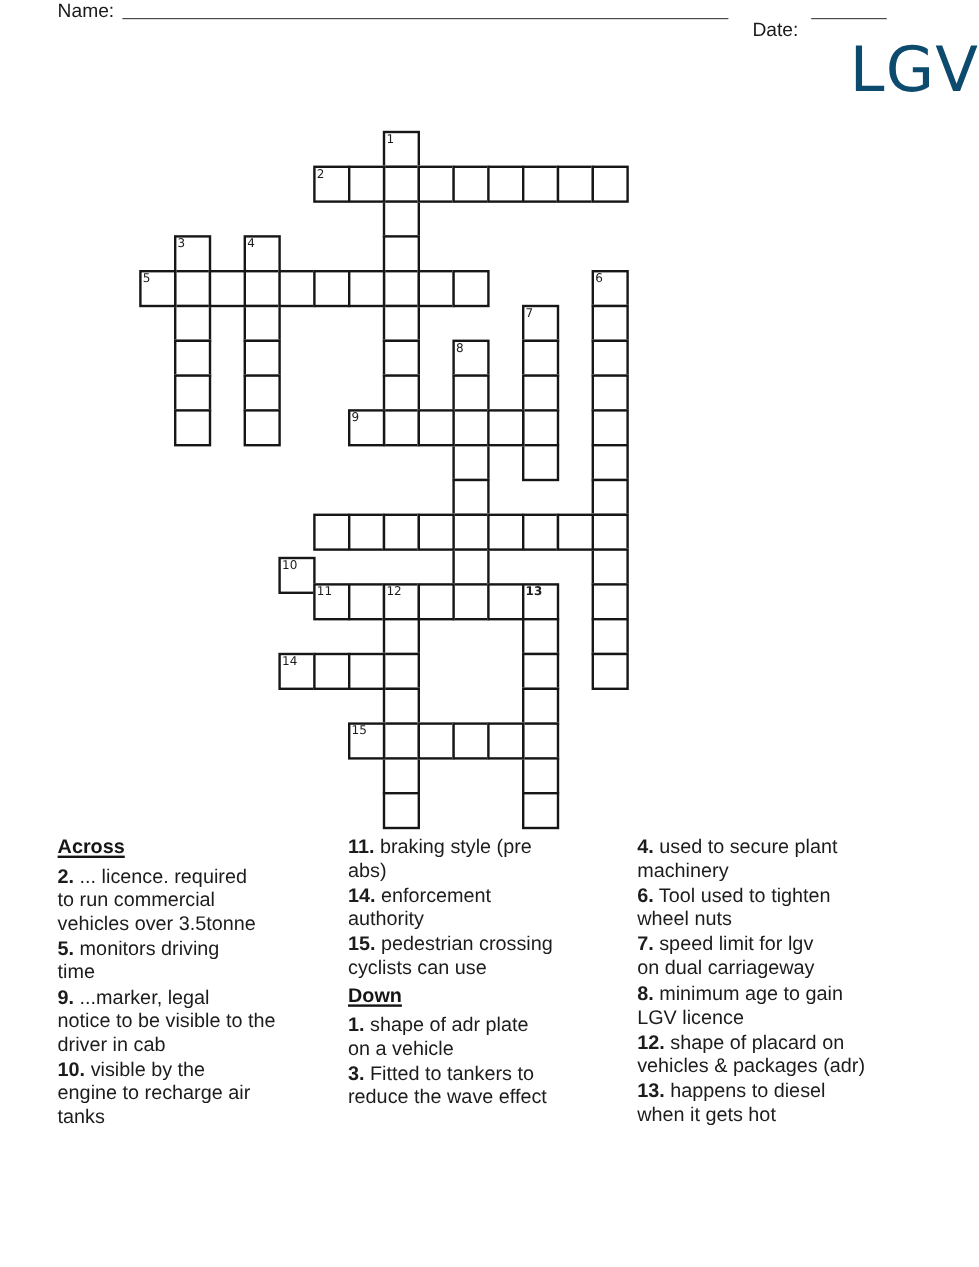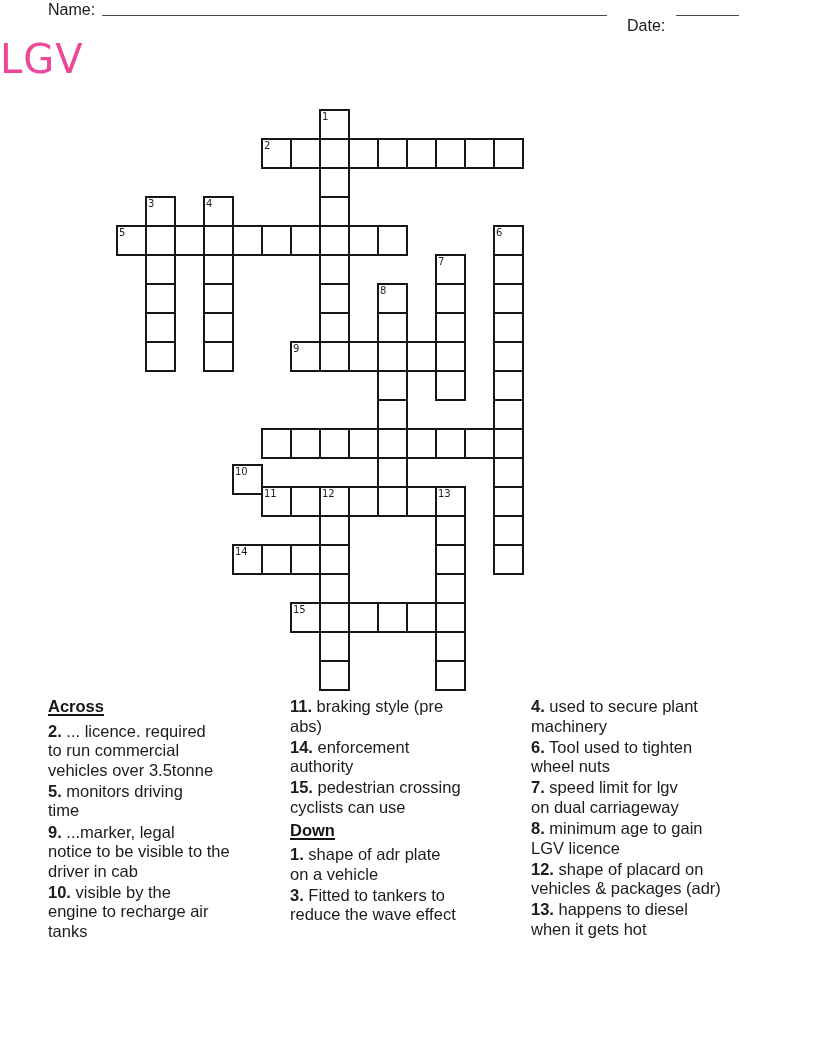--- a/index.html
+++ b/index.html
@@ -27,26 +27,26 @@
     height:16px;
     border-bottom:1.6px solid var(--rule);
   }
   .name-label{left:48px;top:1px;}
   .name-line{left:102px;top:0;width:505px;}
   .date-label{left:627px;top:17px;}
   .date-line{left:676px;top:0;width:63px;}
   
   .title{
     position:absolute;left:0;right:0;top:31px;
-    text-align:left;
+    text-align:right;
     font-family:"DejaVu Sans","Liberation Sans",sans-serif;
-    font-size:40px;line-height:56px;
+    font-size:52px;line-height:56px;
     font-weight:500;
     letter-spacing:1px;
-    color:#ec4899;
+    color:#0c4a6e;
   }
   
   .grid{
     position:absolute;left:116px;top:109px;width:440px;height:582px;
   }
   .cell{
     position:absolute;
     width:31px;height:31px;
     background:#fff;
     border:2px solid var(--grid-line);
@@ -189,21 +189,21 @@
       <div class="cell" style="left: 348px; top: 319px;"></div>
       <div class="cell" style="left: 145px; top: 377px;">
         <span class="cellnum">11</span>
       </div>
       <div class="cell" style="left: 174px; top: 377px;"></div>
       <div class="cell" style="left: 203px; top: 377px;">
         <span class="cellnum">12</span>
       </div>
       <div class="cell" style="left: 232px; top: 377px;"></div>
       <div class="cell" style="left: 290px; top: 377px;"></div>
-      <div class="cell" style="left: 319px; top: 377px;">
+      <div class="cell" style="left: 319px; top: 377px; font-weight: bold;">
         <span class="cellnum">13</span>
       </div>
       <div class="cell" style="left: 203px; top: 406px;"></div>
       <div class="cell" style="left: 203px; top: 435px;"></div>
       <div class="cell" style="left: 203px; top: 464px;"></div>
       <div class="cell" style="left: 203px; top: 493px;"></div>
       <div class="cell" style="left: 203px; top: 522px;"></div>
       <div class="cell" style="left: 203px; top: 551px;"></div>
       <div class="cell" style="left: 319px; top: 406px;"></div>
       <div class="cell" style="left: 319px; top: 435px;"></div>

